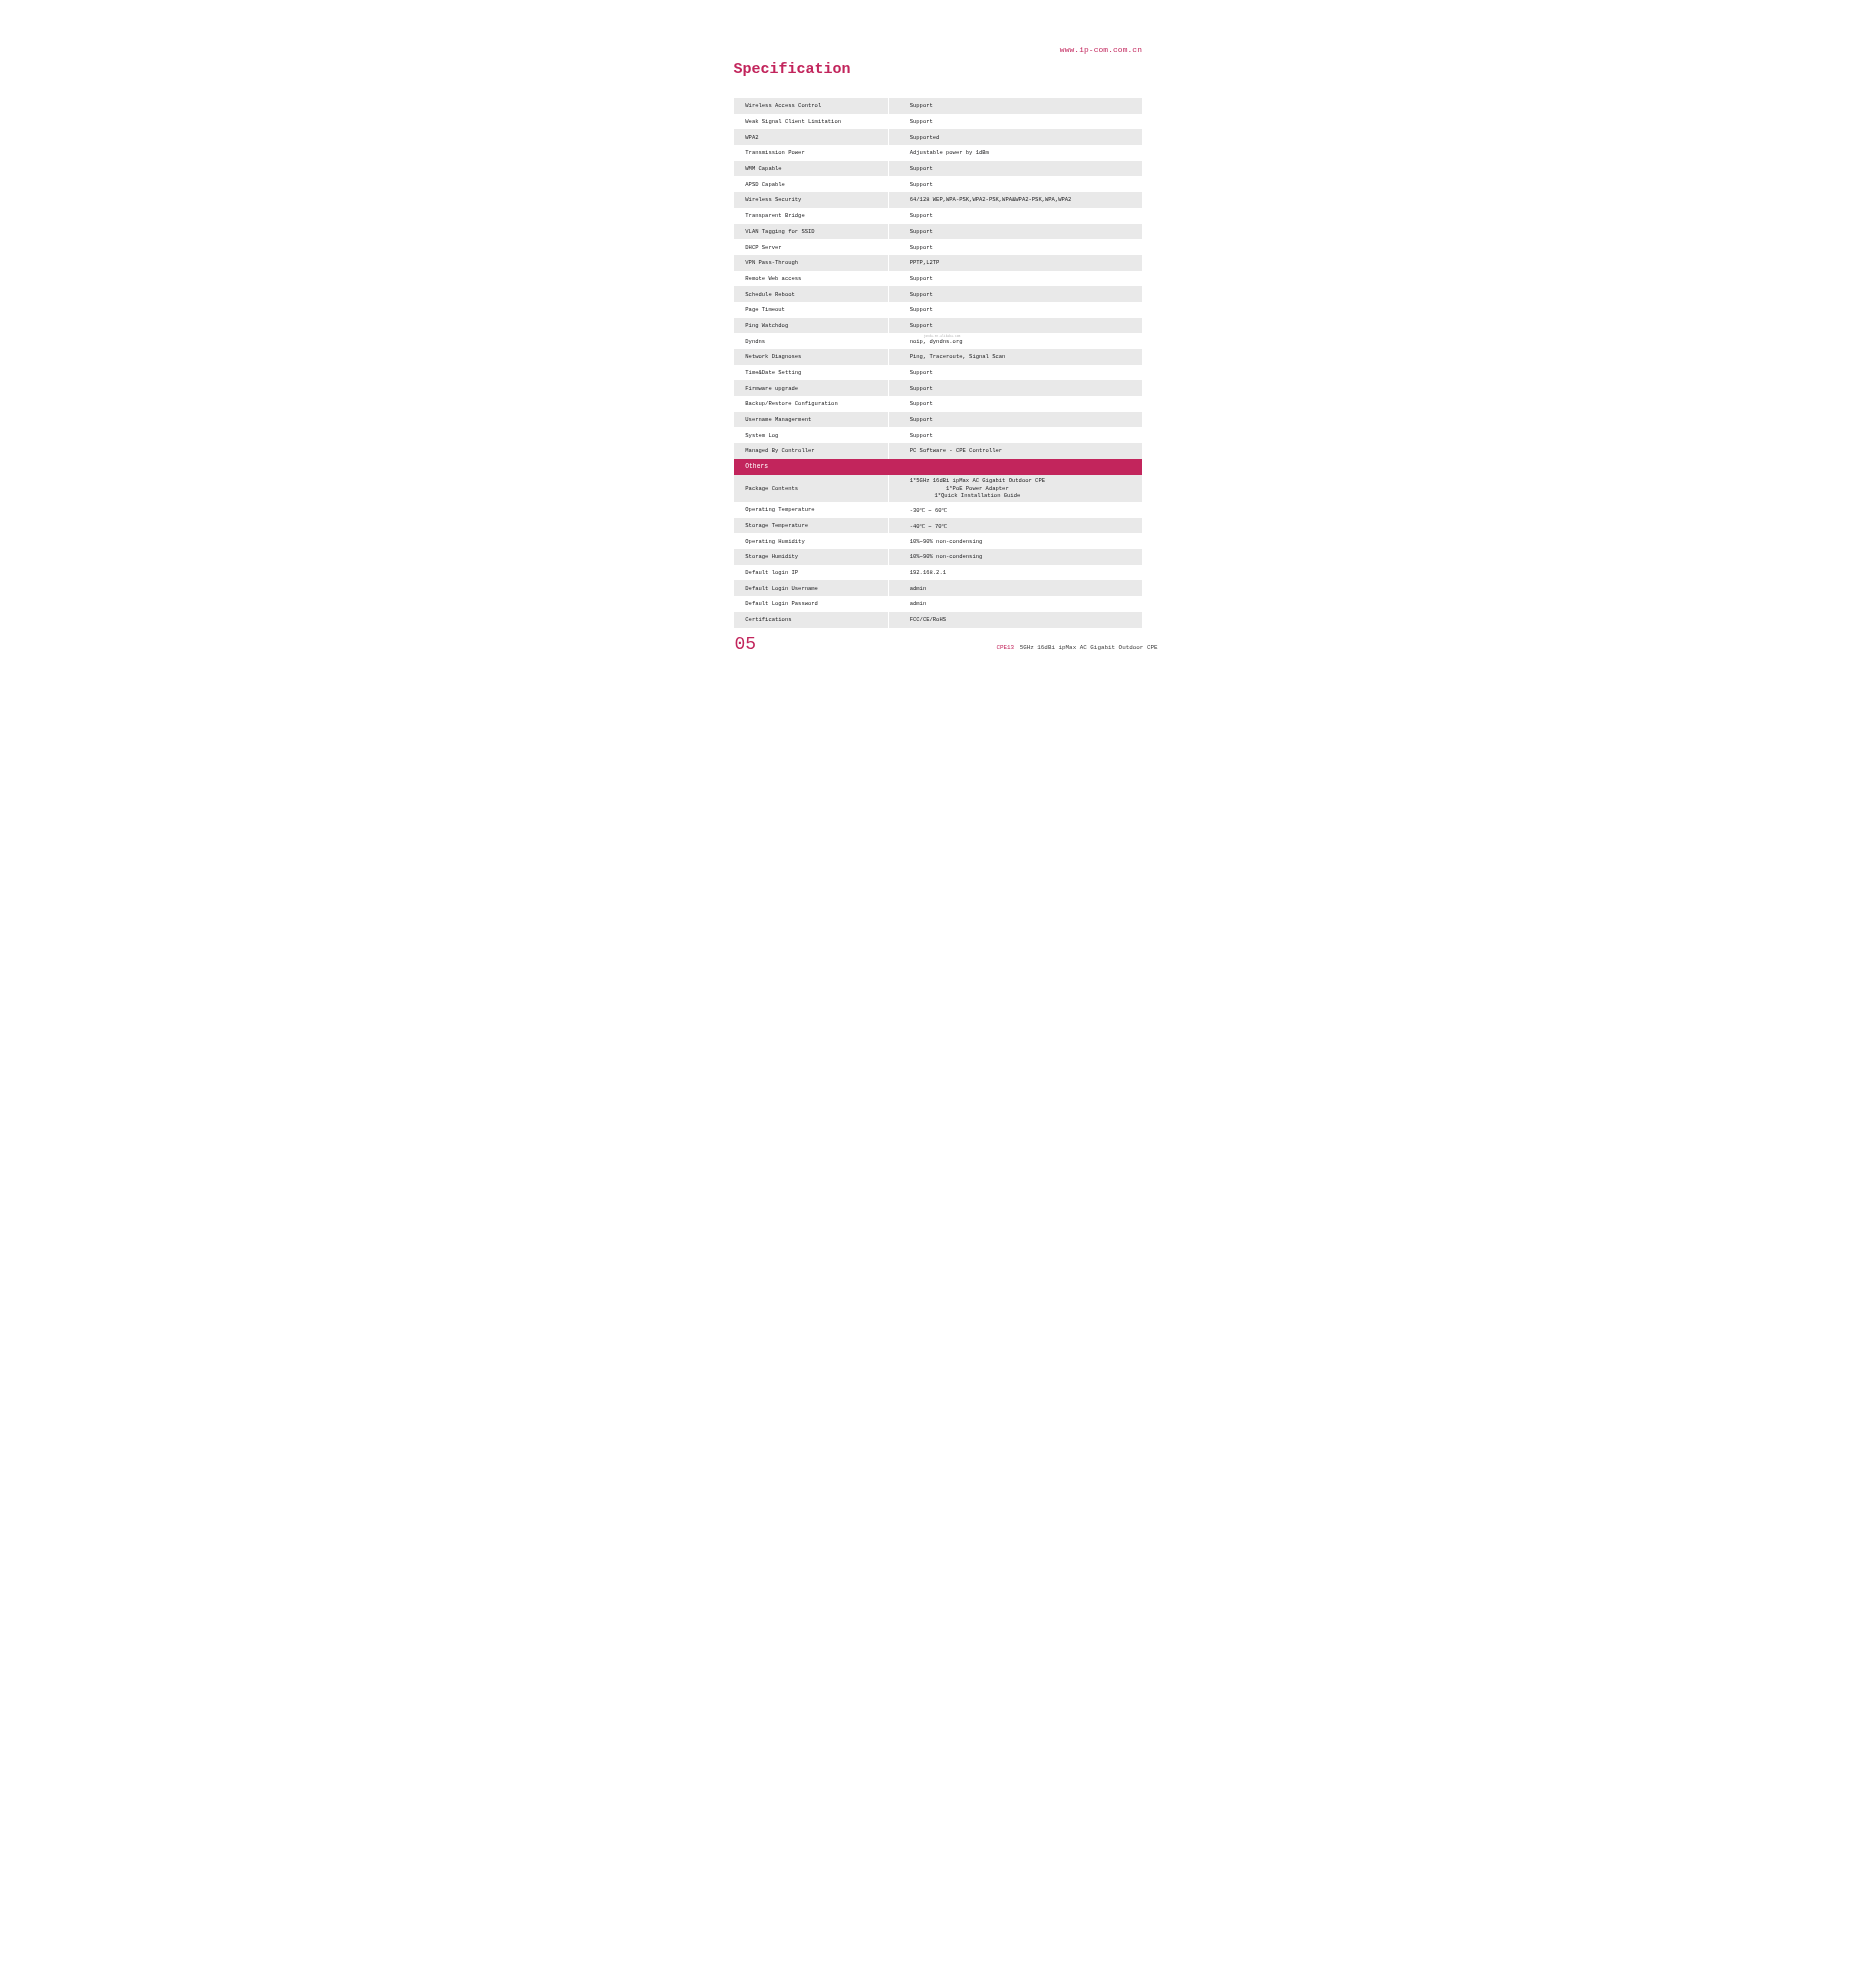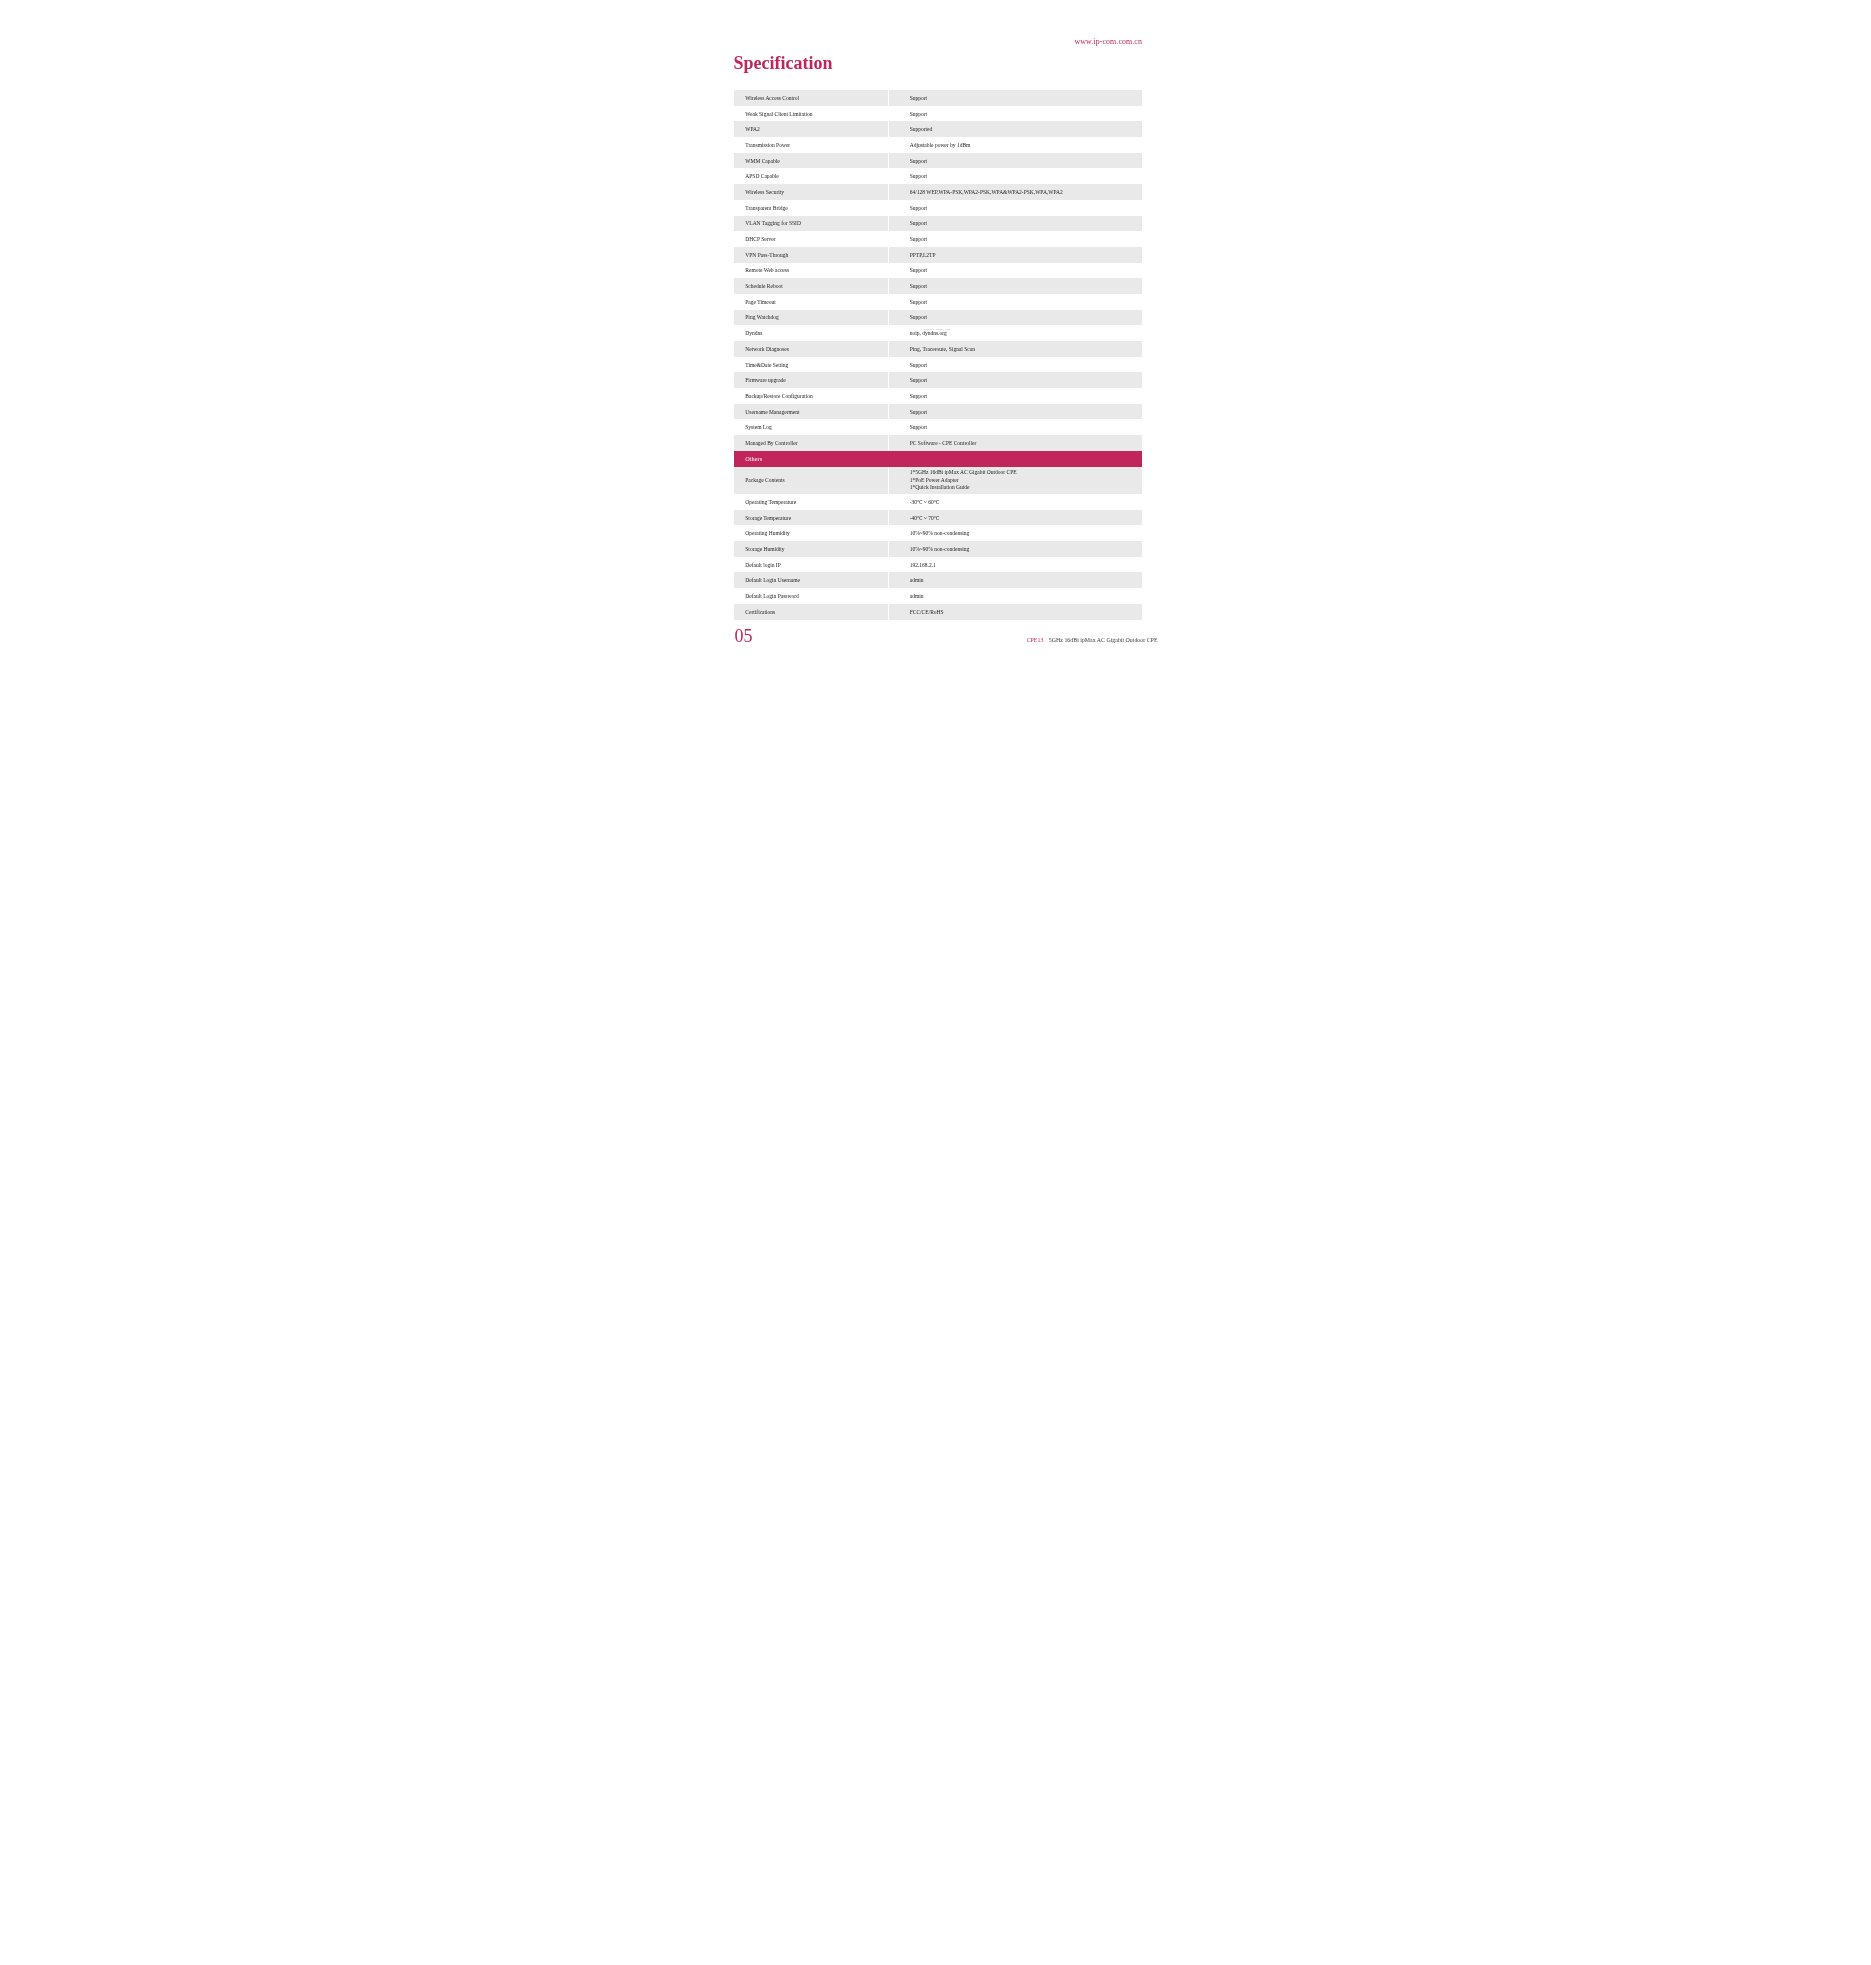--- a/index.html
+++ b/index.html
@@ -5,31 +5,32 @@
   :root{
     --brand_pink:#c2255c;
     --row_gray:#e9e9e9;
     --text_dark:#1d1d1f;
     --watermark_gray:#b3b3b3;
     --footer_text:#3d3d3d;
   }
   *{margin:0;padding:0;box-sizing:border-box;}
   html,body{background:#ffffff;}
   .page{
-    width:468px;height:662px;position:relative;margin:0 auto;
-    background:#ffffff;font-family:Liberation Serif, serif;
+    width:468px;height:662px;position:relative;margin:8px auto;
+    background:#ffffff;font-family:Liberation Mono, monospace;
     overflow:hidden;
+    text-align:center;
   }
   .url{
     position:absolute;top:37px;right:27.5px;
     font-size:7.9px;letter-spacing:0.1px;color:var(--brand_pink);
   }
   .title{
     position:absolute;top:53px;left:32px;
-    font-size:18px;color:var(--brand_pink);
+    font-size:15px;color:var(--brand_pink);
   }
   .spec-table{position:absolute;top:90px;left:32px;width:408px;}
   .row{
     display:grid;grid-template-columns:154px 253px;column-gap:1.2px;
     height:15.7px;
   }
   .row.package{height:27.5px;}
   .cell{
     display:flex;align-items:center;
     font-size:5.5px;color:var(--text_dark);background:transparent;

